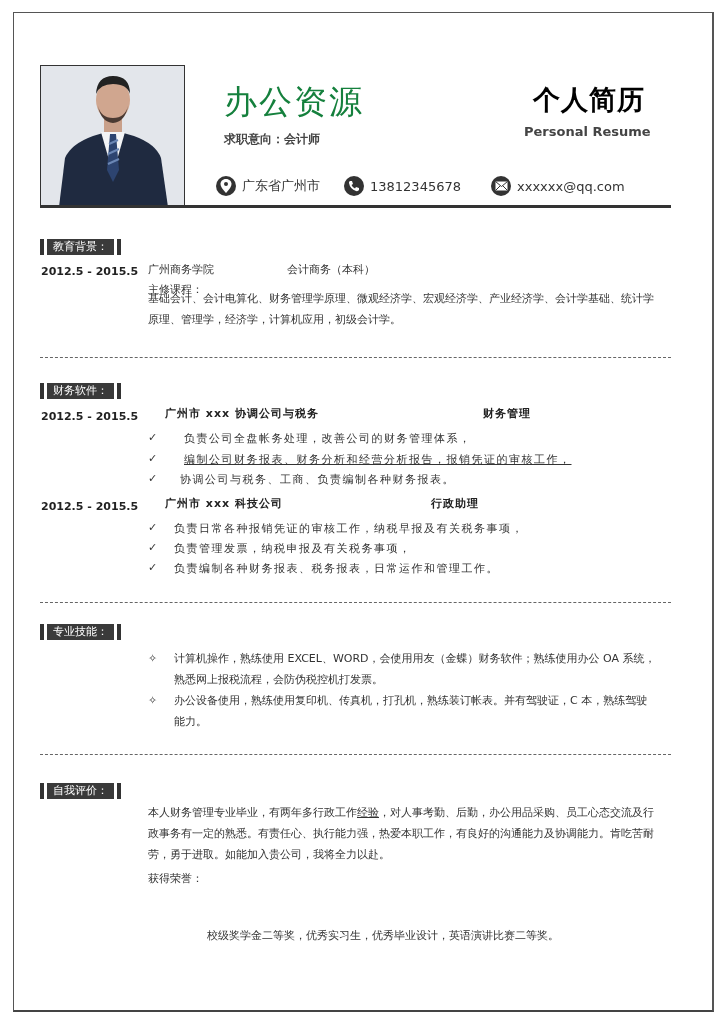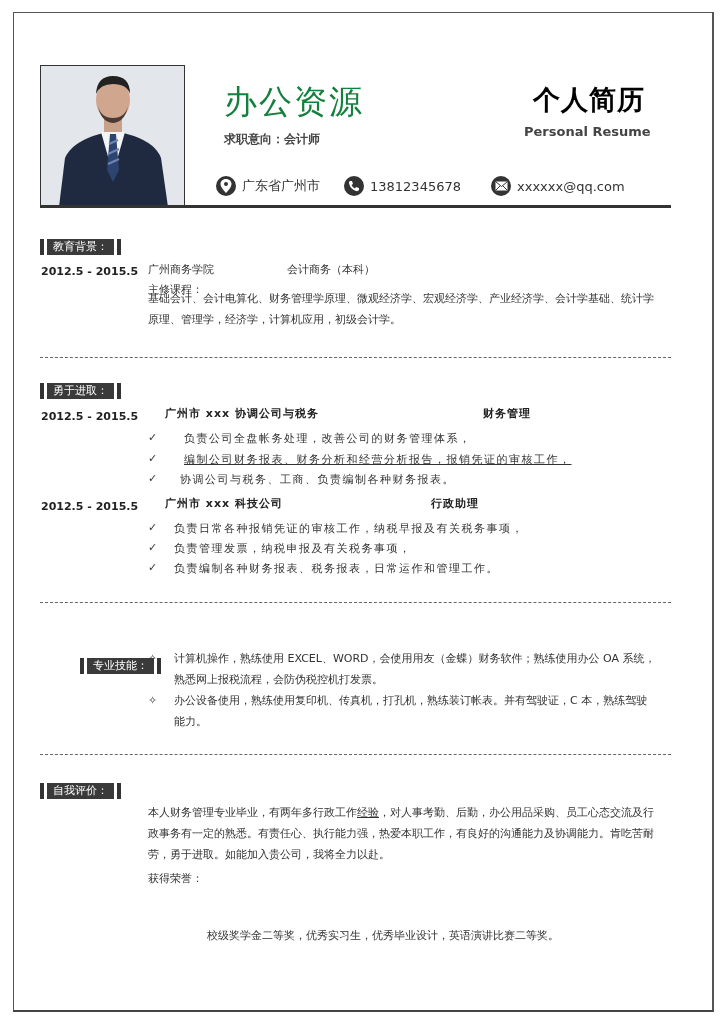--- a/index.html
+++ b/index.html
@@ -95,21 +95,21 @@
 </div>
 <div class="date" style="top:265px;">2012.5  - 2015.5</div>
 <div class="txt-abs" style="left:148px; top:260px;">广州商务学院</div>
 <div class="txt-abs" style="left:287px; top:260px;">会计商务（本科）</div>
 <div class="txt-abs" style="left:148px; top:280px;">主修课程：</div>
 <div class="body-text" style="top:288px;">基础会计、会计电算化、财务管理学原理、微观经济学、宏观经济学、产业经济学、会计学基础、统计学原理、管理学，经济学，计算机应用，初级会计学。</div>
 <div class="dash" style="top:357px;"></div>
 
 <div class="sec-label" style="top:383px;">
   <span class="bar"></span>
-    <span class="txt">勇于进取：</span>
+    <span class="txt">财务软件：</span>
     <span class="bar"></span>
 </div>
 
 <div class="date" style="top:410px;">2012.5  - 2015.5</div>
 <div class="company" style="left:165px; top:406px;">广州市 xxx 协调公司与税务</div>
 <div class="company" style="left:483px; top:406px;">财务管理</div>
 <div class="bullet-row" style="top:431px;">
   <span class="mark">✓</span>
     <span style="padding-left:10px;">负责公司全盘帐务处理，改善公司的财务管理体系，</span>
 </div>
@@ -132,21 +132,21 @@
 <div class="bullet-row" style="top:541px;">
   <span class="mark">✓</span>
     <span>负责管理发票，纳税申报及有关税务事项，</span>
 </div>
 <div class="bullet-row" style="top:561px;">
   <span class="mark">✓</span>
     <span>负责编制各种财务报表、税务报表，日常运作和管理工作。</span>
 </div>
 <div class="dash" style="top:602px;"></div>
 
-<div class="sec-label" style="top:658px;margin-left:40px;">
+<div class="sec-label" style="top:624px;">
   <span class="bar"></span>
     <span class="txt">专业技能：</span>
     <span class="bar"></span>
 </div>
 <div class="skill-row" style="top:648px;">
   <span class="mark">✧</span>
     <span>计算机操作，熟练使用 EXCEL、WORD，会使用用友（金蝶）财务软件；熟练使用办公 OA 系统，熟悉网上报税流程，会防伪税控机打发票。</span>
 </div>
 <div class="skill-row" style="top:690px;">
   <span class="mark">✧</span>

